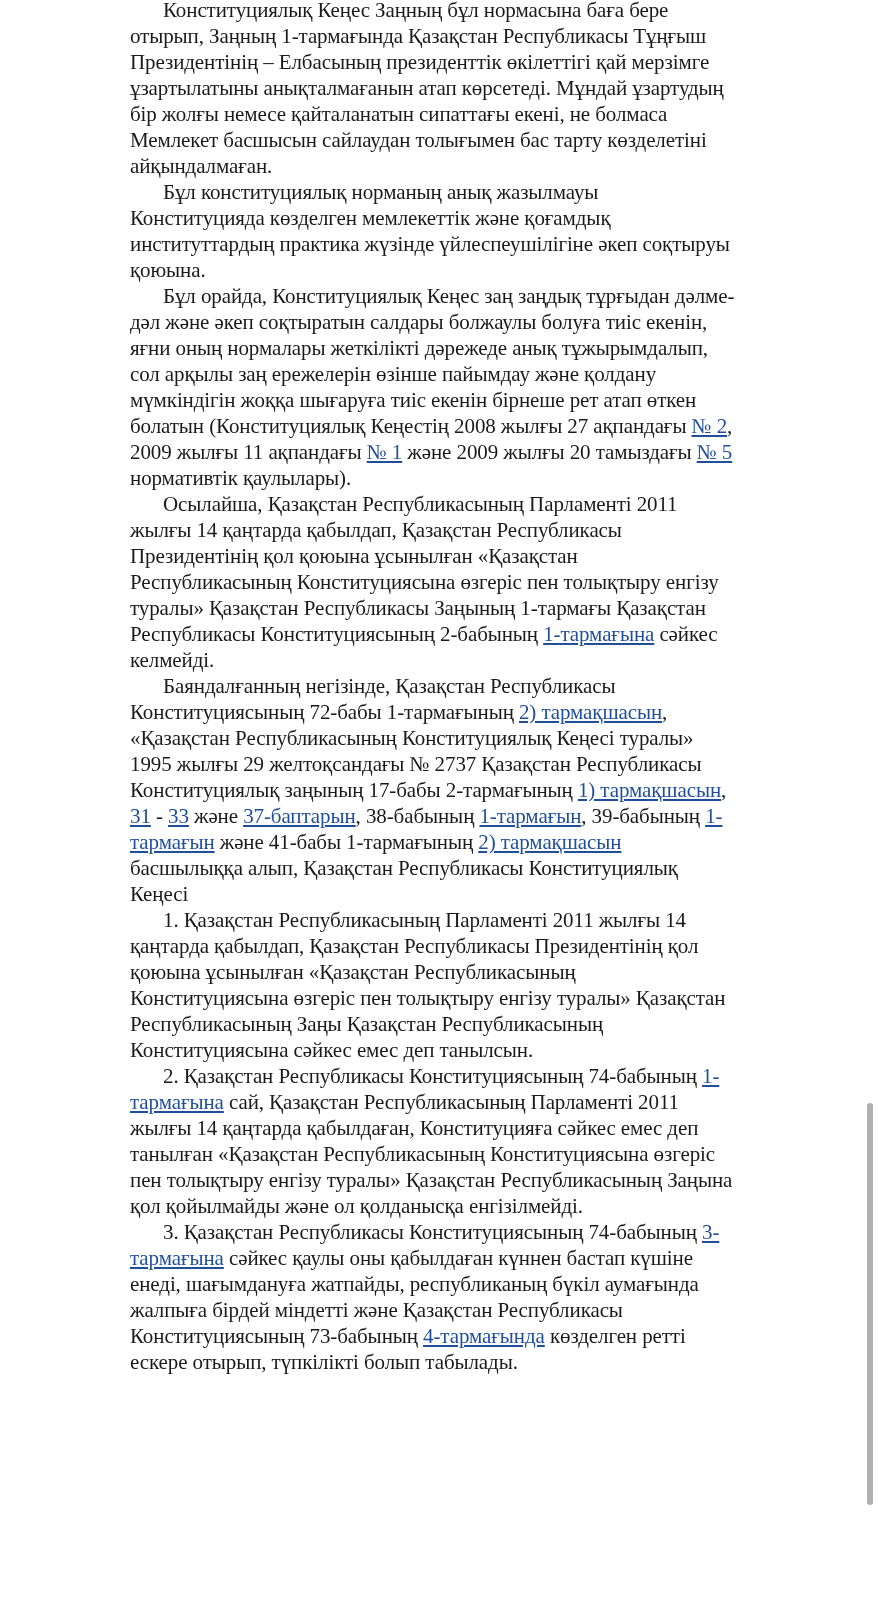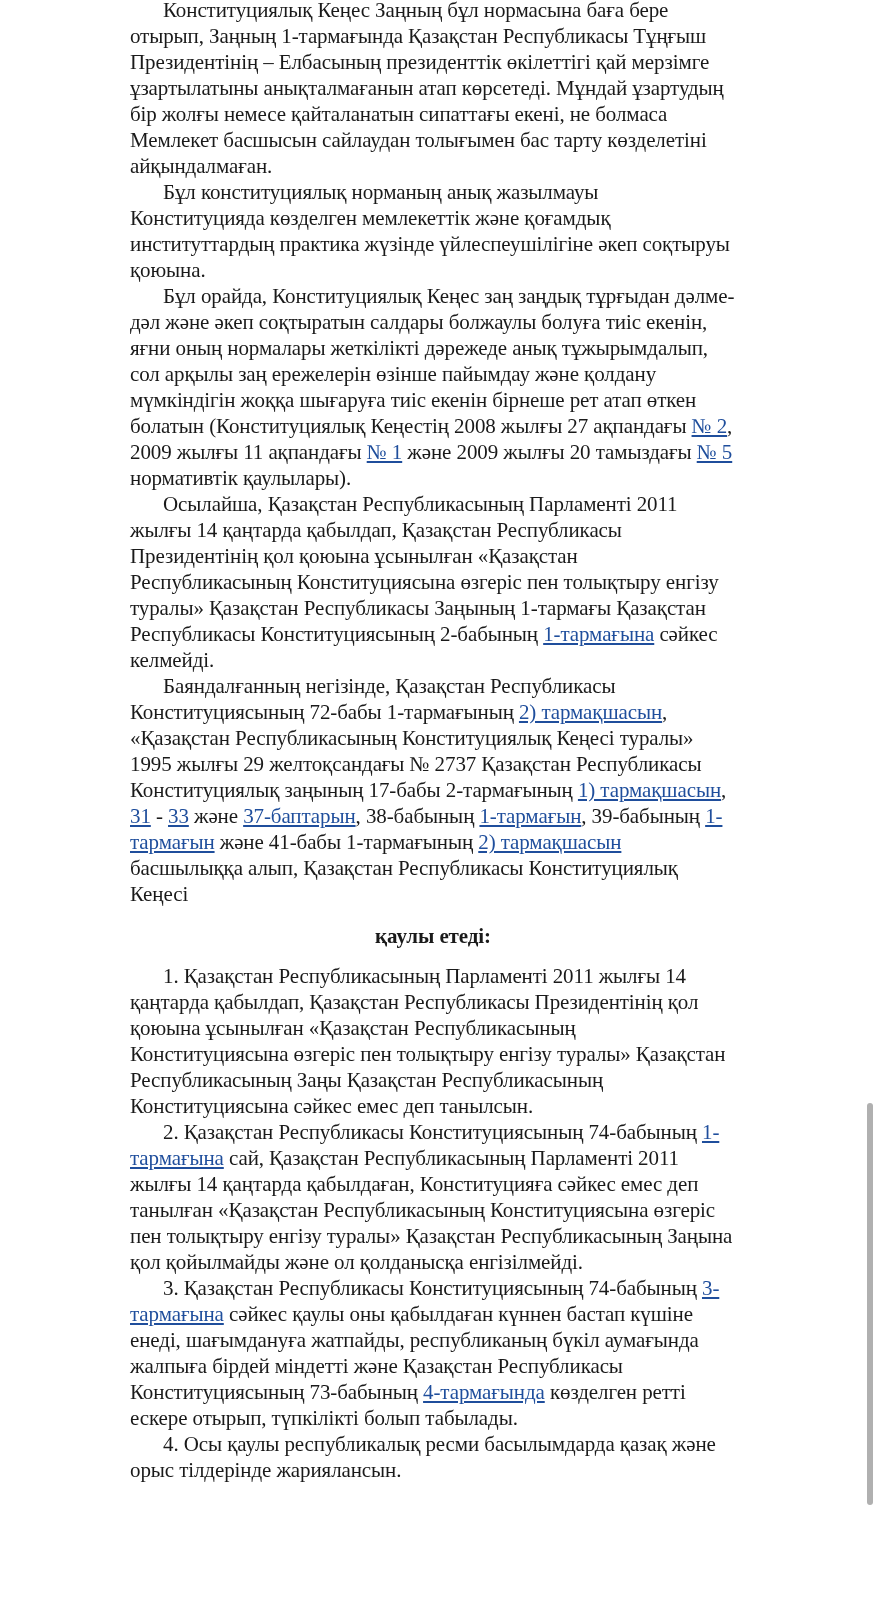--- a/index.html
+++ b/index.html
@@ -18,22 +18,20 @@
 </style>
 </head>
 <body>
 
 <div class="doc">
   <p class="p"><span>Конституциялық Кеңес Заңның бұл нормасына баға бере отырып, Заңның 1-тармағында Қазақстан Республикасы Тұңғыш Президентінің – Елбасының президенттік өкілеттігі қай мерзімге ұзартылатыны анықталмағанын атап көрсетеді. Мұндай ұзартудың бір жолғы немесе қайталанатын сипаттағы екені, не болмаса Мемлекет басшысын сайлаудан толығымен бас тарту көзделетіні айқындалмаған.</span></p>
   <p class="p"><span>Бұл конституциялық норманың анық жазылмауы Конституцияда көзделген мемлекеттік және қоғамдық институттардың практика жүзінде үйлеспеушілігіне әкеп соқтыруы қоюына.</span></p>
   <p class="p"><span>Бұл орайда, Конституциялық Кеңес заң заңдық тұрғыдан дәлме-дәл және әкеп соқтыратын салдары болжаулы болуға тиіс екенін, яғни оның нормалары жеткілікті дәрежеде анық тұжырымдалып, сол арқылы заң ережелерін өзінше пайымдау және қолдану мүмкіндігін жоққа шығаруға тиіс екенін бірнеше рет атап өткен болатын (Конституциялық Кеңестің 2008 жылғы 27 ақпандағы </span><a class="lnk" href="#">№ 2</a><span>, 2009 жылғы 11 ақпандағы </span><a class="lnk" href="#">№ 1</a><span> және 2009 жылғы 20 тамыздағы </span><a class="lnk" href="#">№ 5</a><span> нормативтік қаулылары).</span></p>
   <p class="p"><span>Осылайша, Қазақстан Республикасының Парламенті 2011 жылғы 14 қаңтарда қабылдап, Қазақстан Республикасы Президентінің қол қоюына ұсынылған «Қазақстан Республикасының Конституциясына өзгеріс пен толықтыру енгізу туралы» Қазақстан Республикасы Заңының 1-тармағы Қазақстан Республикасы Конституциясының 2-бабының </span><a class="lnk" href="#">1-тармағына</a><span> сәйкес келмейді.</span></p>
   <p class="p"><span>Баяндалғанның негізінде, Қазақстан Республикасы Конституциясының 72-бабы 1-тармағының </span><a class="lnk" href="#">2) тармақшасын</a><span>, «Қазақстан Республикасының Конституциялық Кеңесі туралы» 1995 жылғы 29 желтоқсандағы № 2737 Қазақстан Республикасы Конституциялық заңының 17-бабы 2-тармағының </span><a class="lnk" href="#">1) тармақшасын</a><span>, </span><a class="lnk" href="#">31</a><span> - </span><a class="lnk" href="#">33</a><span> және </span><a class="lnk" href="#">37-баптарын</a><span>, 38-бабының </span><a class="lnk" href="#">1-тармағын</a><span>, 39-бабының </span><a class="lnk" href="#">1-тармағын</a><span> және 41-бабы 1-тармағының </span><a class="lnk" href="#">2) тармақшасын</a><span> басшылыққа алып, Қазақстан Республикасы Конституциялық Кеңесі</span></p>
-  <p class="p heading">қаулы етеді:</p>
   <p class="p"><span>1. Қазақстан Республикасының Парламенті 2011 жылғы 14 қаңтарда қабылдап, Қазақстан Республикасы Президентінің қол қоюына ұсынылған «Қазақстан Республикасының Конституциясына өзгеріс пен толықтыру енгізу туралы» Қазақстан Республикасының Заңы Қазақстан Республикасының Конституциясына сәйкес емес деп танылсын.</span></p>
   <p class="p"><span>2. Қазақстан Республикасы Конституциясының 74-бабының </span><a class="lnk" href="#">1-тармағына</a><span> сай, Қазақстан Республикасының Парламенті 2011 жылғы 14 қаңтарда қабылдаған, Конституцияға сәйкес емес деп танылған «Қазақстан Республикасының Конституциясына өзгеріс пен толықтыру енгізу туралы» Қазақстан Республикасының Заңына қол қойылмайды және ол қолданысқа енгізілмейді.</span></p>
   <p class="p"><span>3. Қазақстан Республикасы Конституциясының 74-бабының </span><a class="lnk" href="#">3-тармағына</a><span> сәйкес қаулы оны қабылдаған күннен бастап күшіне енеді, шағымдануға жатпайды, республиканың бүкіл аумағында жалпыға бірдей міндетті және Қазақстан Республикасы Конституциясының 73-бабының </span><a class="lnk" href="#">4-тармағында</a><span> көзделген ретті ескере отырып, түпкілікті болып табылады.</span></p>
-  <p class="p"><span>4. Осы қаулы республикалық ресми басылымдарда қазақ және орыс тілдерінде жариялансын.</span></p>
 </div>
 
 <div class="scrollbar-track">
   <div class="scrollbar-thumb"></div>
 </div>
 
 </body></html>

